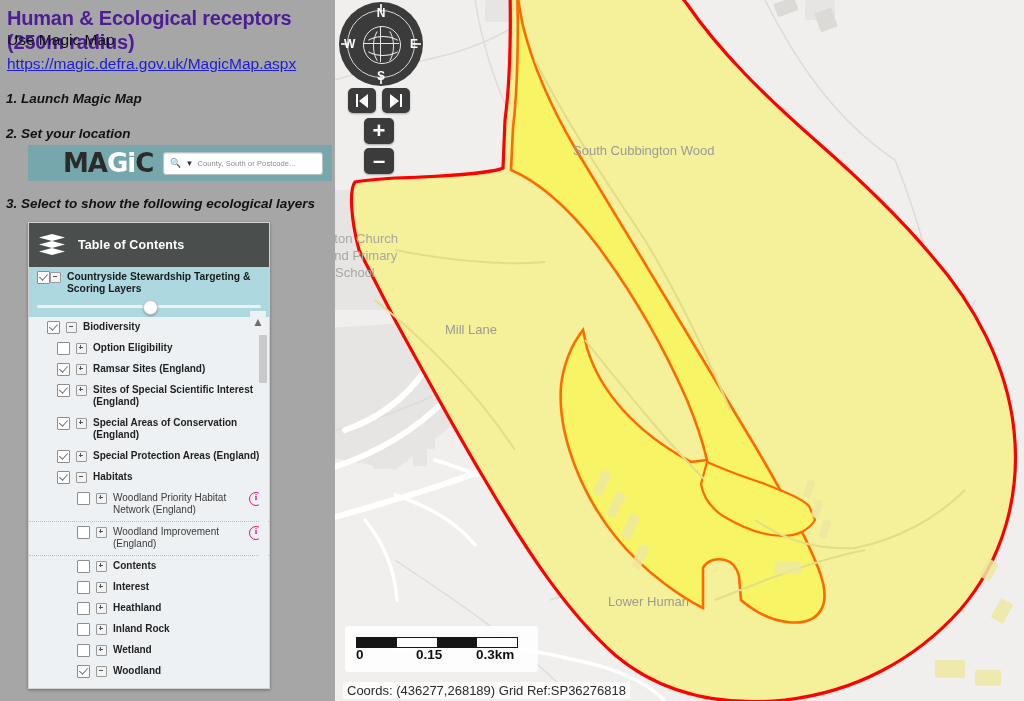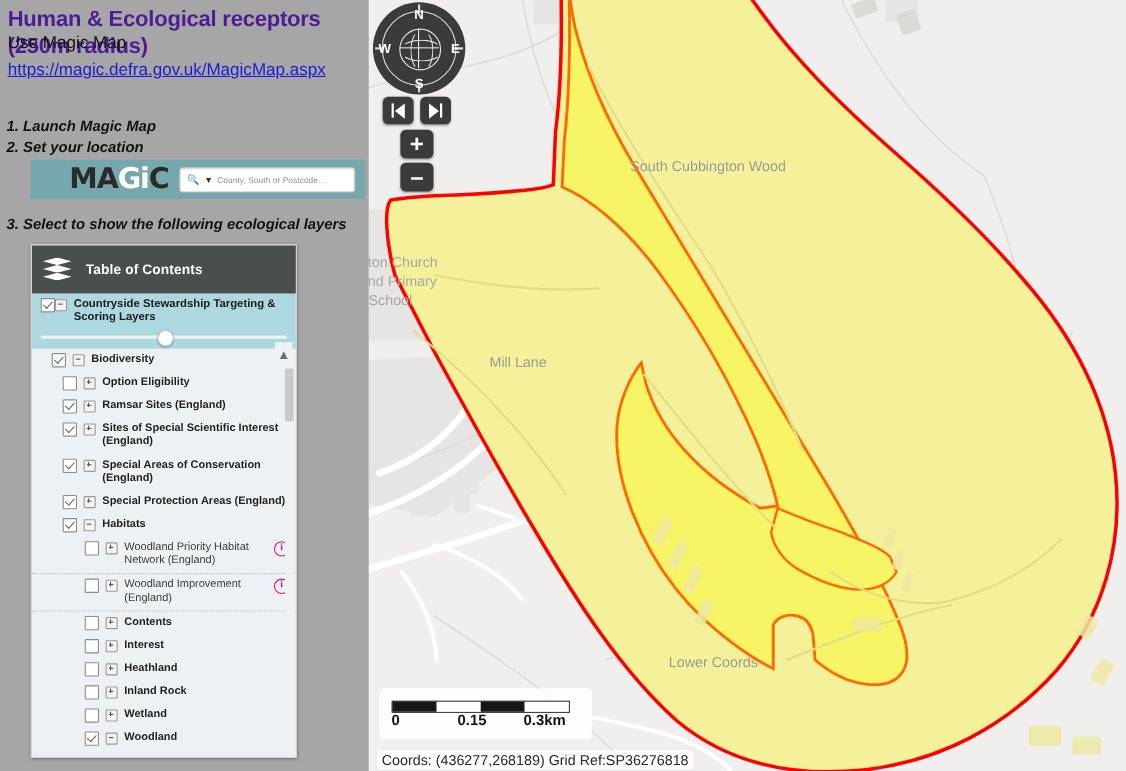--- a/index.html
+++ b/index.html
@@ -28,21 +28,21 @@
   }
   .doc-link{
     position:absolute;left:7px;top:55px;
     font-size:15.5px;color:#1c1cd6;text-decoration:underline;
     line-height:1.2;cursor:pointer;
   }
   .step{
     position:absolute;left:6px;
     font-size:13.5px;font-style:italic;font-weight:bold;color:#111;
   }
-  .step1{top:107px;}
+  .step1{top:91px;}
   .step2{top:126px;}
   .step3{top:196px;}
 
   
   .magic-strip{
     position:absolute;left:28px;top:145px;width:277px;height:36px;
     background:#76a7ad;display:flex;align-items:center;padding-left:27px;
   }
   .magic-logo{
     margin-left:8px;display:flex;align-items:baseline;
@@ -406,21 +406,21 @@
           <rect x="482" y="10" width="18" height="20" rx="2" transform="rotate(-20 491 20)"></rect>
         </g>
       </g>
     </svg>
 
     <div class="maplabel" style="left:238px;top:143px;">South Cubbington Wood</div>
     <div class="maplabel sch" style="left:-18px;top:231px;">ington Church</div>
     <div class="maplabel sch" style="left:-18px;top:248px;">gland Primary</div>
     <div class="maplabel sch" style="left:0px;top:265px;">School</div>
     <div class="maplabel" style="left:110px;top:322px;">Mill Lane</div>
-    <div class="maplabel" style="left:273px;top:594px;">Lower Coords</div>
+    <div class="maplabel" style="left:273px;top:594px;">Lower Human</div>
 
     <div class="compass">
       <div class="ring"></div>
       <div class="tick t-n"></div>
       <div class="tick t-s"></div>
       <div class="tick t-w"></div>
       <div class="tick t-e"></div>
       <div class="globe">
         <div class="gmer"></div>
         <div class="gpar"></div>

